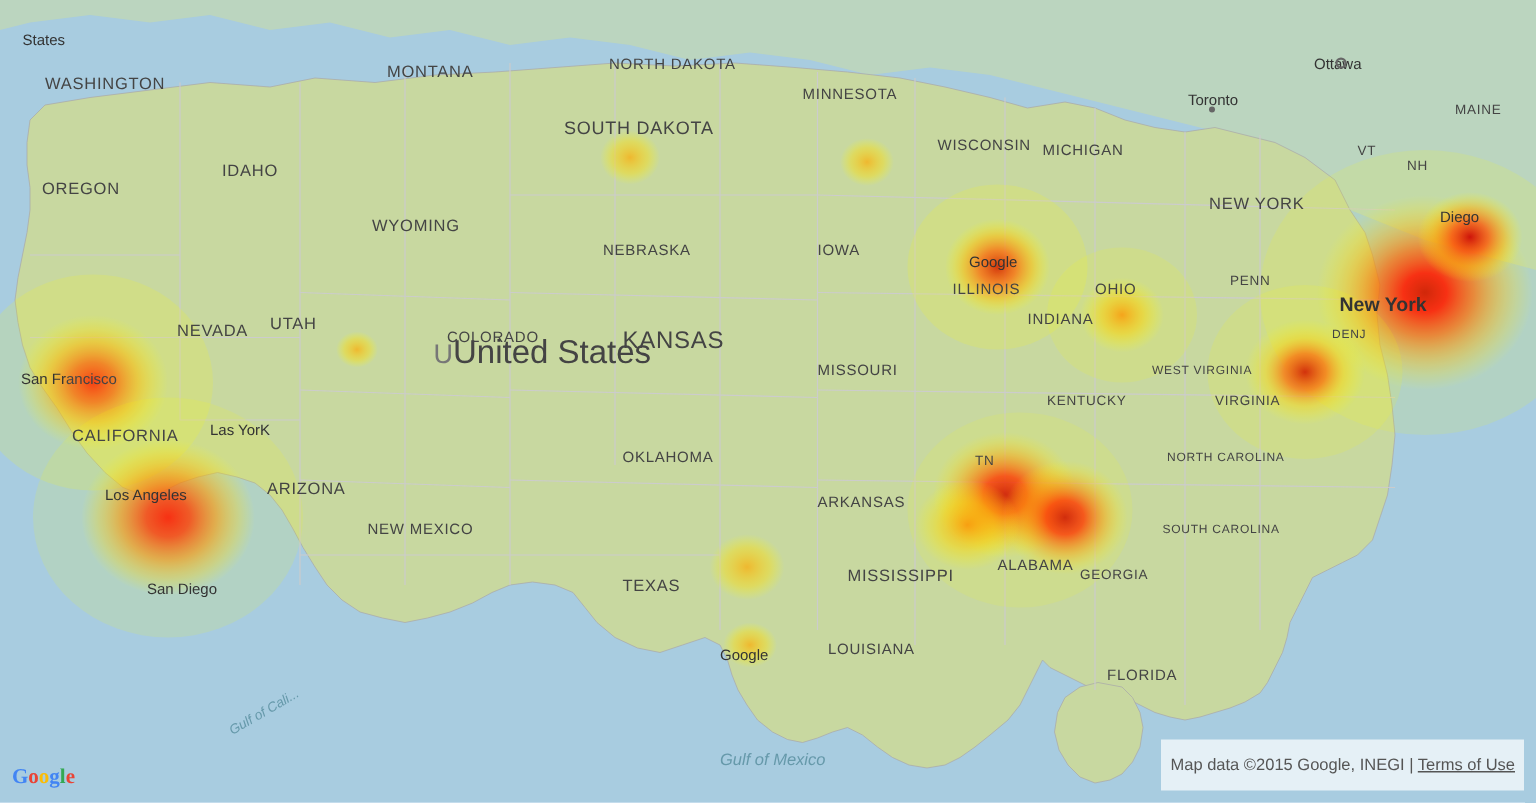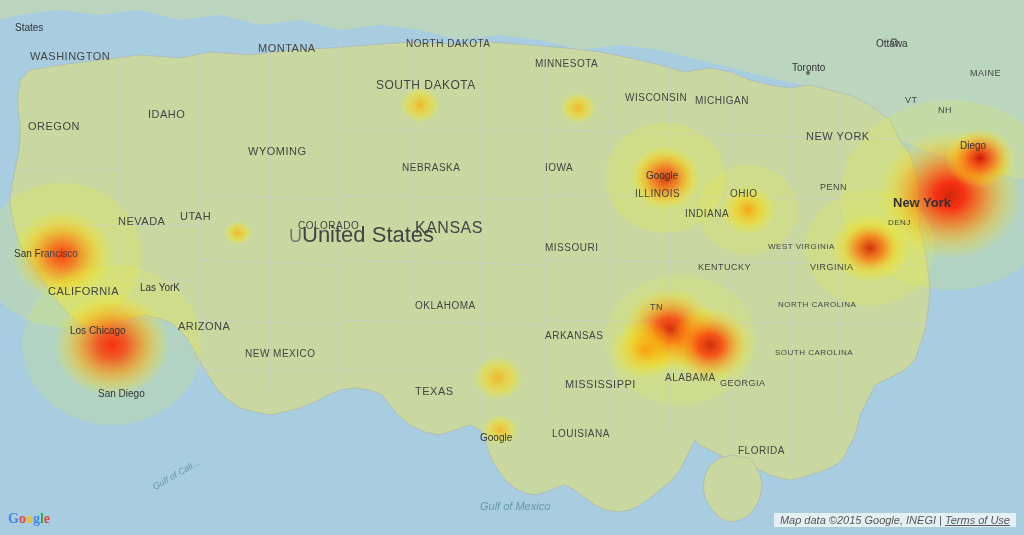--- a/index.html
+++ b/index.html
@@ -66,22 +66,21 @@
       font-family: Liberation Serif, serif;
     }
 
     #map-attribution {
       position: absolute;
       bottom: 8px;
       right: 8px;
       font-size: 11px;
       color: #555;
       background: rgba(255,255,255,0.7);
-      padding: 1px 6px;
-      font-style: italic;
+      padding: 11px 6px;
     }
   </style>
 </head>
 <body>
 
 <div id="map-container">
 
   <svg id="map-svg" viewBox="0 0 1024 535" xmlns="http://www.w3.org/2000/svg">
 
     <rect width="1024" height="535" fill="#a8cce0"></rect>
@@ -275,21 +274,21 @@
     <span class="map-label state-label" style="left:806px;top:130px;font-size:11px">NEW YorK</span>
     <span class="map-label state-label" style="left:905px;top:95px;font-size:9px">VT</span>
     <span class="map-label state-label" style="left:938px;top:105px;font-size:9px">NH</span>
     <span class="map-label state-label" style="left:970px;top:68px;font-size:9px">MAINE</span>
     <span class="map-label state-label" style="left:888px;top:218px;font-size:8px">DENJ</span>
   </div>
 
   <div>
     <span class="map-label city-label" style="left:15px;top:22px">States</span>
     <span class="map-label city-label" style="left:14px;top:248px">San Fr<span style="color:#444">ancisco</span></span>
-    <span class="map-label city-label" style="left:70px;top:325px">Los Chicago</span>
+    <span class="map-label city-label" style="left:70px;top:325px">Los Angeles</span>
     <span class="map-label city-label" style="left:98px;top:388px">San Diego</span>
     <span class="map-label city-label" style="left:140px;top:282px">Las YorK</span>
     <span class="map-label city-label" style="left:480px;top:432px">Google</span>
     <span class="map-label city-label" style="left:792px;top:62px">Toronto</span>
     <span class="map-label city-label" style="left:876px;top:38px">Ottawa</span>
     <span class="map-label city-label" style="left:960px;top:140px">Diego</span>
     <span class="map-label city-label" style="left:893px;top:195px;font-size:13px;font-weight:bold">New York</span>
     <span class="map-label city-label" style="left:646px;top:170px">Google</span>
   </div>
 

